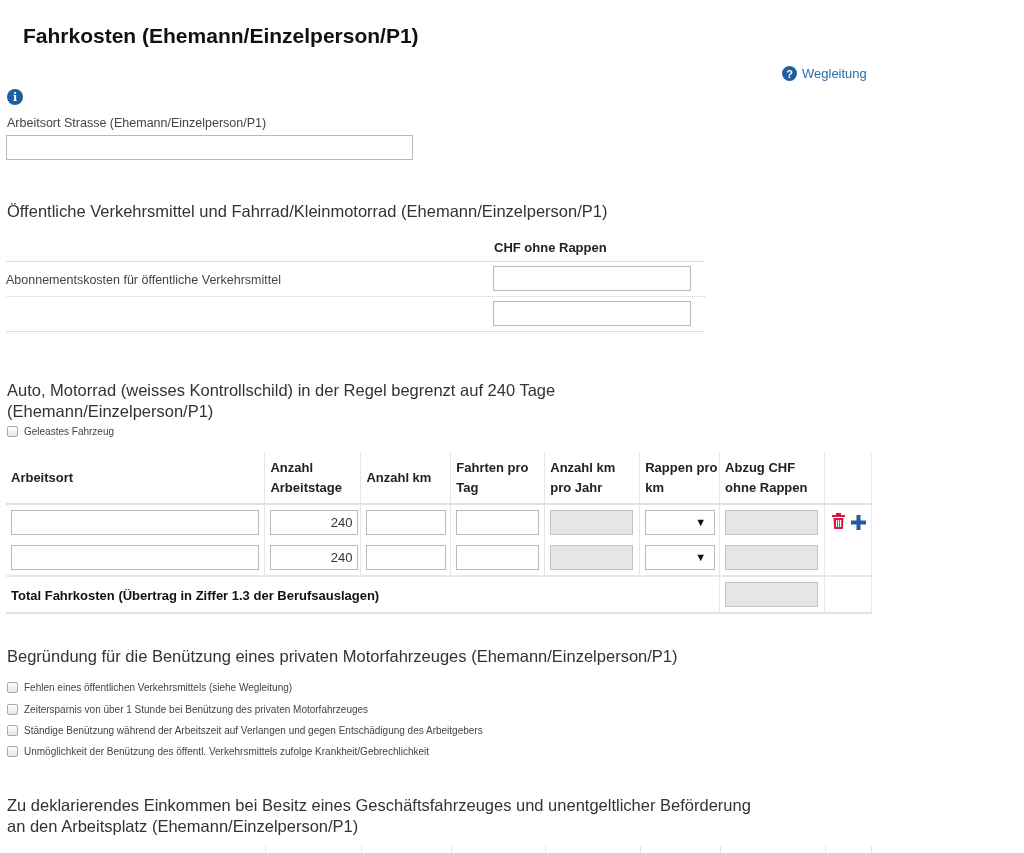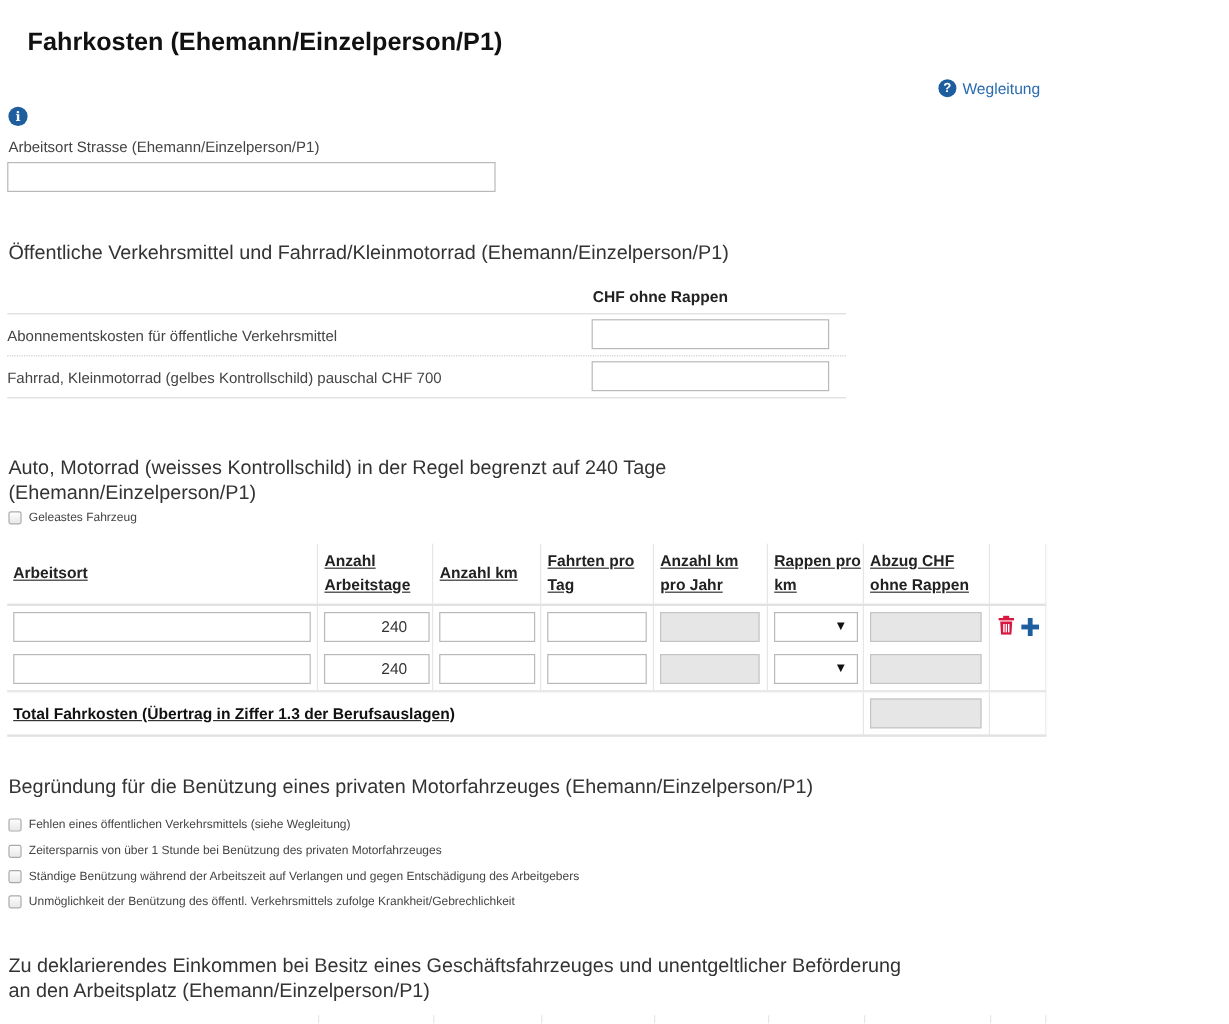--- a/index.html
+++ b/index.html
@@ -23,21 +23,21 @@
   }
   .info-icon {
     position: absolute; left: 7px; top: 89px; width: 16px; height: 16px; border-radius: 50%;
     background: #1f5e9e; color: #fff; font-size: 11px; font-weight: bold;
     font-family: "DejaVu Serif", serif;
     display: flex; align-items: center; justify-content: center;
   }
   .field-label { position: absolute; left: 7px; top: 116px; font-size: 12.5px; color: #444; }
   .text-input {
     border: 1px solid #b9b9b9; background: #fff; height: 25px; font-size: 13px;
-    font-family: "Liberation Sans", sans-serif; padding: 2px 18px; color: #333;
+    font-family: "Liberation Sans", sans-serif; padding: 2px 5px; color: #333;
   }
   .text-input.readonly { background: #e6e6e6; border-color: #c4c4c4; }
   .text-input.num { text-align: right; }
   #street-input { position: absolute; left: 6px; top: 135px; width: 407px; }
 
   .section-heading {
     position: absolute; left: 7px; margin: 0; font-size: 16.5px; font-weight: normal; color: #333;
     line-height: 21px;
   }
   
@@ -50,21 +50,21 @@
   .pt-row .lbl { position: absolute; left: 0; top: 11px; font-size: 12.5px; color: #444; }
   .pt-row input { position: absolute; left: 487px; top: 4px; width: 198px; }
 
   .checkbox-line { position: absolute; left: 7px; display: flex; align-items: center; font-size: 10px; color: #444; }
   .cb {
     width: 11px; height: 11px; border: 1px solid #a9a9a9; border-radius: 2px; margin-right: 6px;
     background: linear-gradient(#fdfdfd, #e8e8e8); display: inline-block;
   }
 
   
-  .car-table { position: absolute; left: 6px; top: 453px; width: 866px; border-collapse: collapse; text-decoration: underline; }
+  .car-table { position: absolute; left: 6px; top: 453px; width: 866px; border-collapse: collapse; }
   .car-table th, .car-table td { padding: 0; }
   .car-table th {
     text-align: left; font-size: 13px; font-weight: bold; color: #222; vertical-align: middle;
     height: 51px; border-right: 1px solid #e6e6e6; border-bottom: 2px solid #e2e2e2;
     padding-left: 5px; line-height: 20px;
   }
   .car-table td { border-right: 1px solid #e6e6e6; height: 36px; vertical-align: middle; padding-left: 5px; }
   .car-table tr.total td { border-top: 2px solid #e8e8e8; border-bottom: 2px solid #e2e2e2; height: 37px; }
   .car-table td:last-child, .car-table th:last-child { border-right: 1px solid #ececec; }
   .total-label { font-size: 13px; font-weight: bold; color: #111; }
@@ -98,21 +98,20 @@
 
 <div class="pt-table">
   <div class="pt-header">
     <span>CHF ohne Rappen</span>
   </div>
   <div class="pt-row dotted">
     <span class="lbl">Abonnementskosten für öffentliche Verkehrsmittel</span>
     <input class="text-input" type="text" value="" style="">
   </div>
   <div class="pt-row solid">
-    <span class="lbl">Fahrrad, Kleinmotorrad (gelbes Kontrollschild) pauschal CHF 700</span>
     <input class="text-input" type="text" value="" style="">
   </div>
 </div>
 
 <h2 class="section-heading" style="top:368px;margin-top:12px;">
   <span>Auto, Motorrad (weisses Kontrollschild) in der Regel begrenzt auf 240 Tage</span><br>
   <span>(Ehemann/Einzelperson/P1)</span>
 </h2>
 
 <div class="checkbox-line" style="top:426px;">

